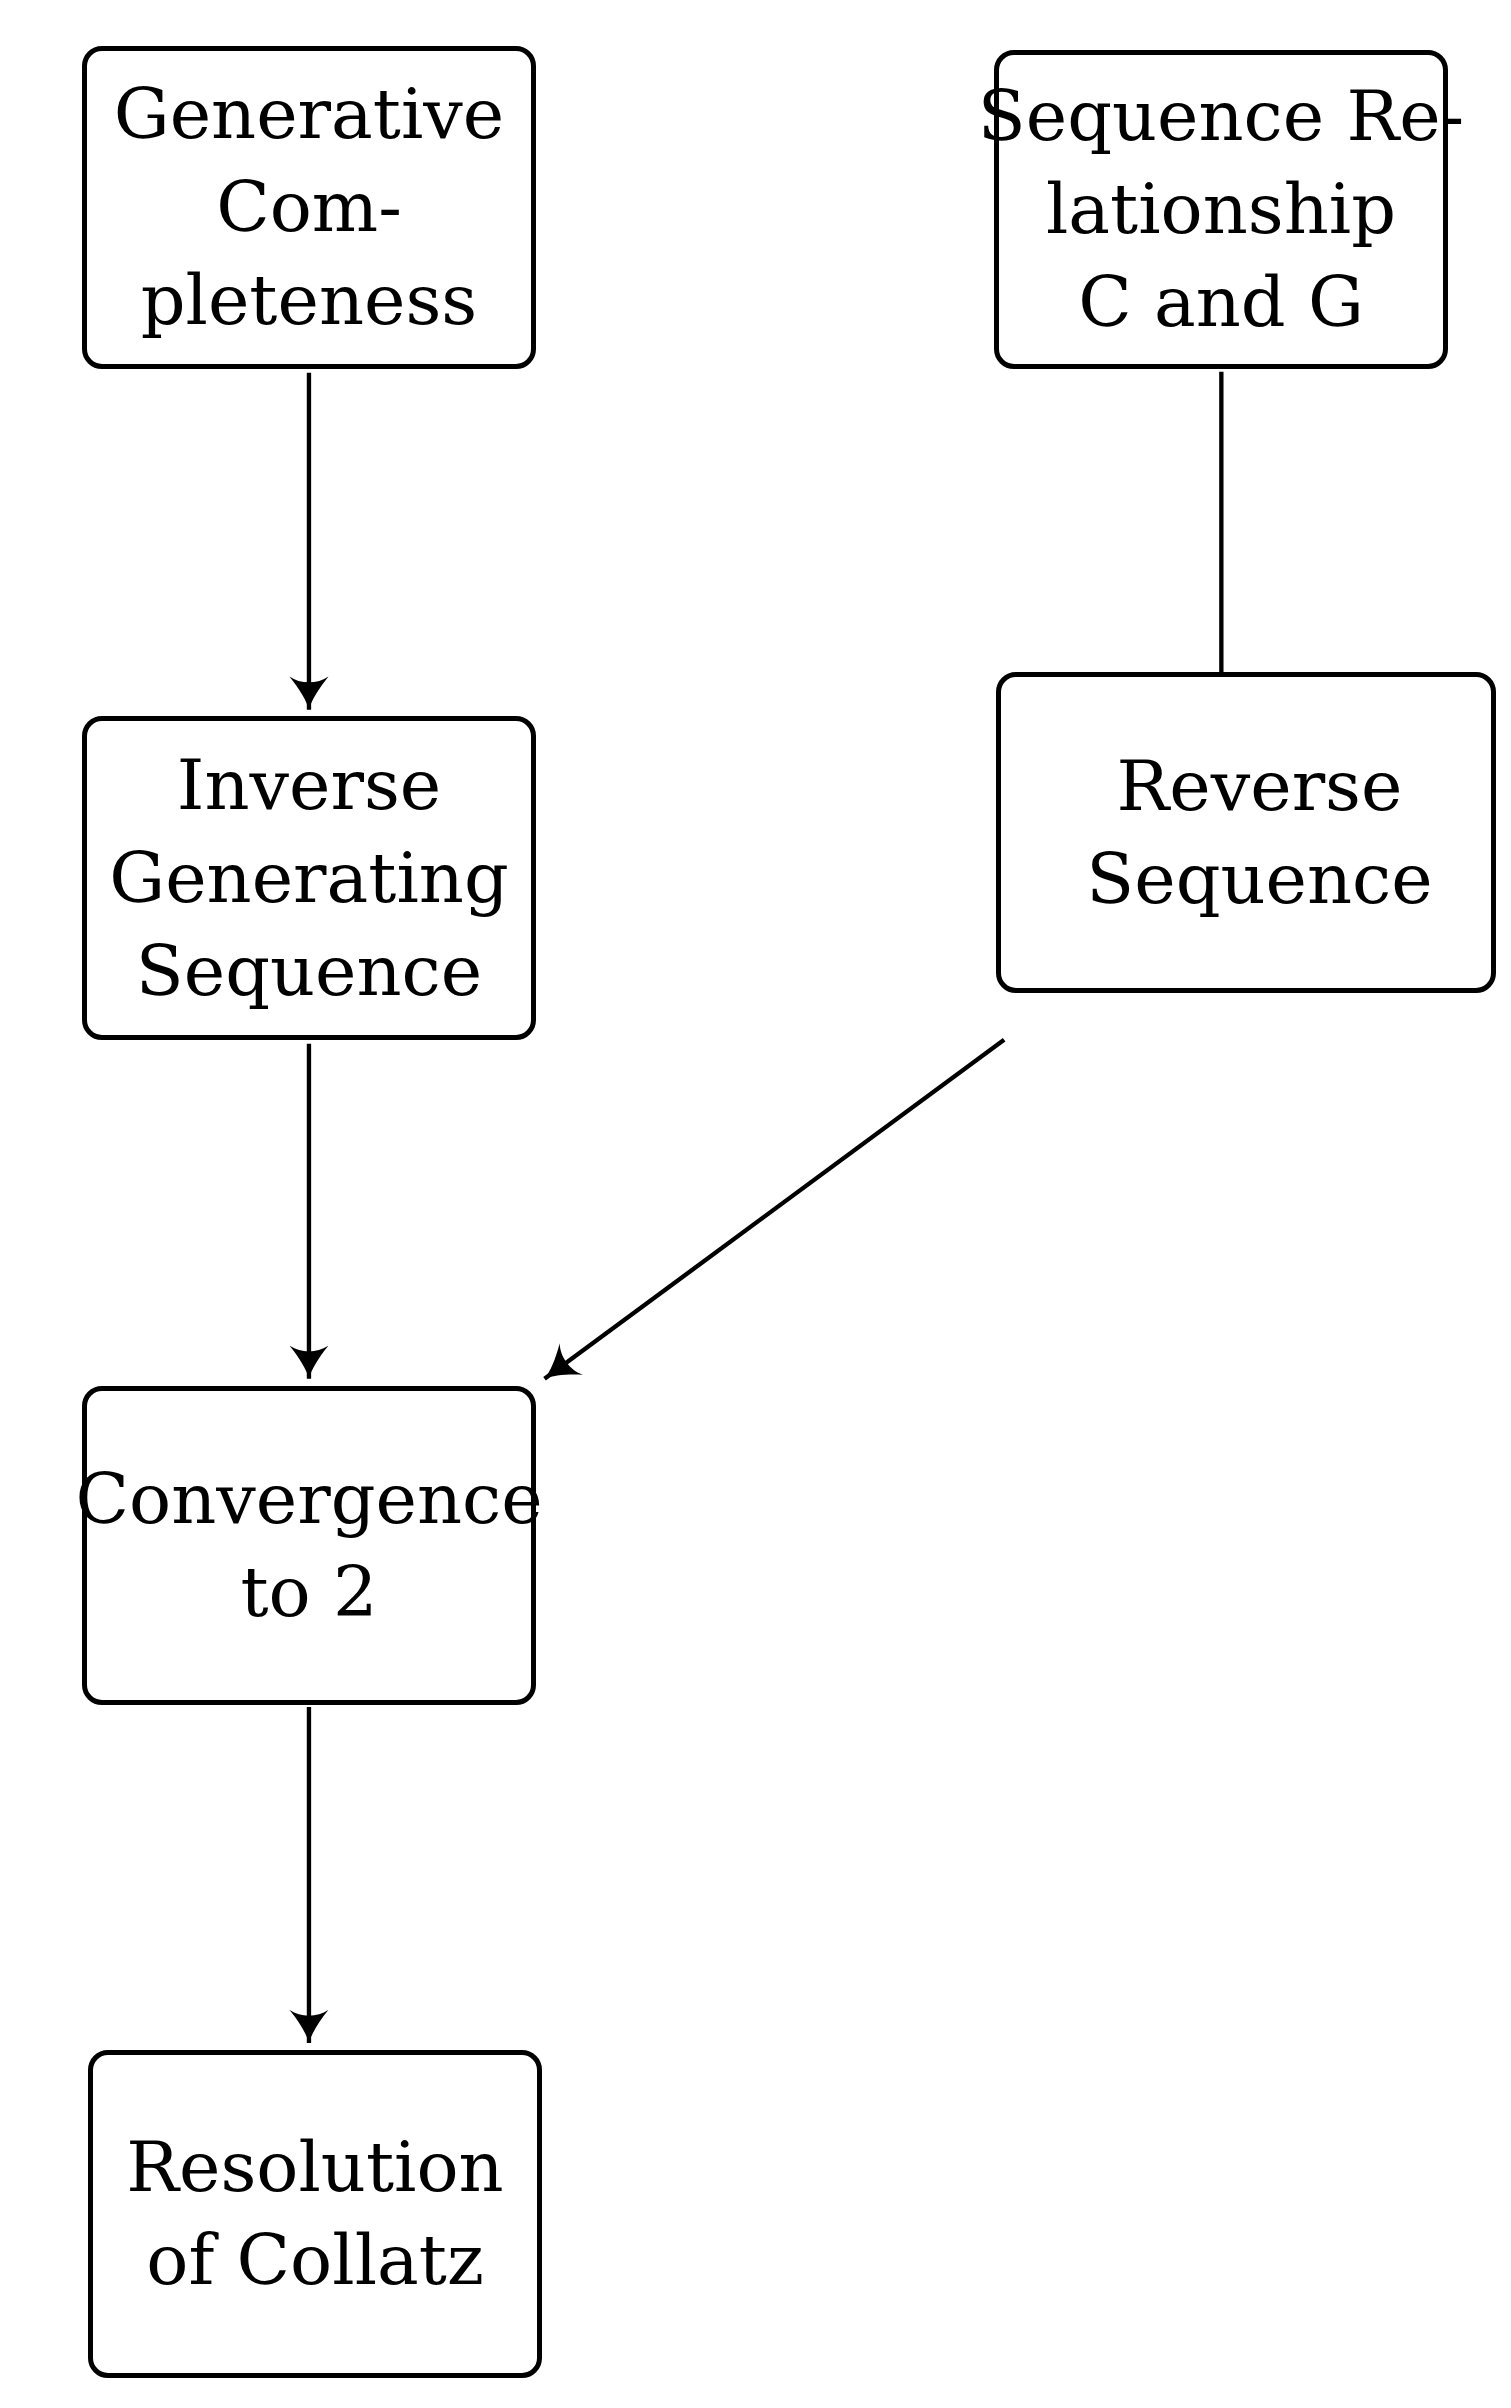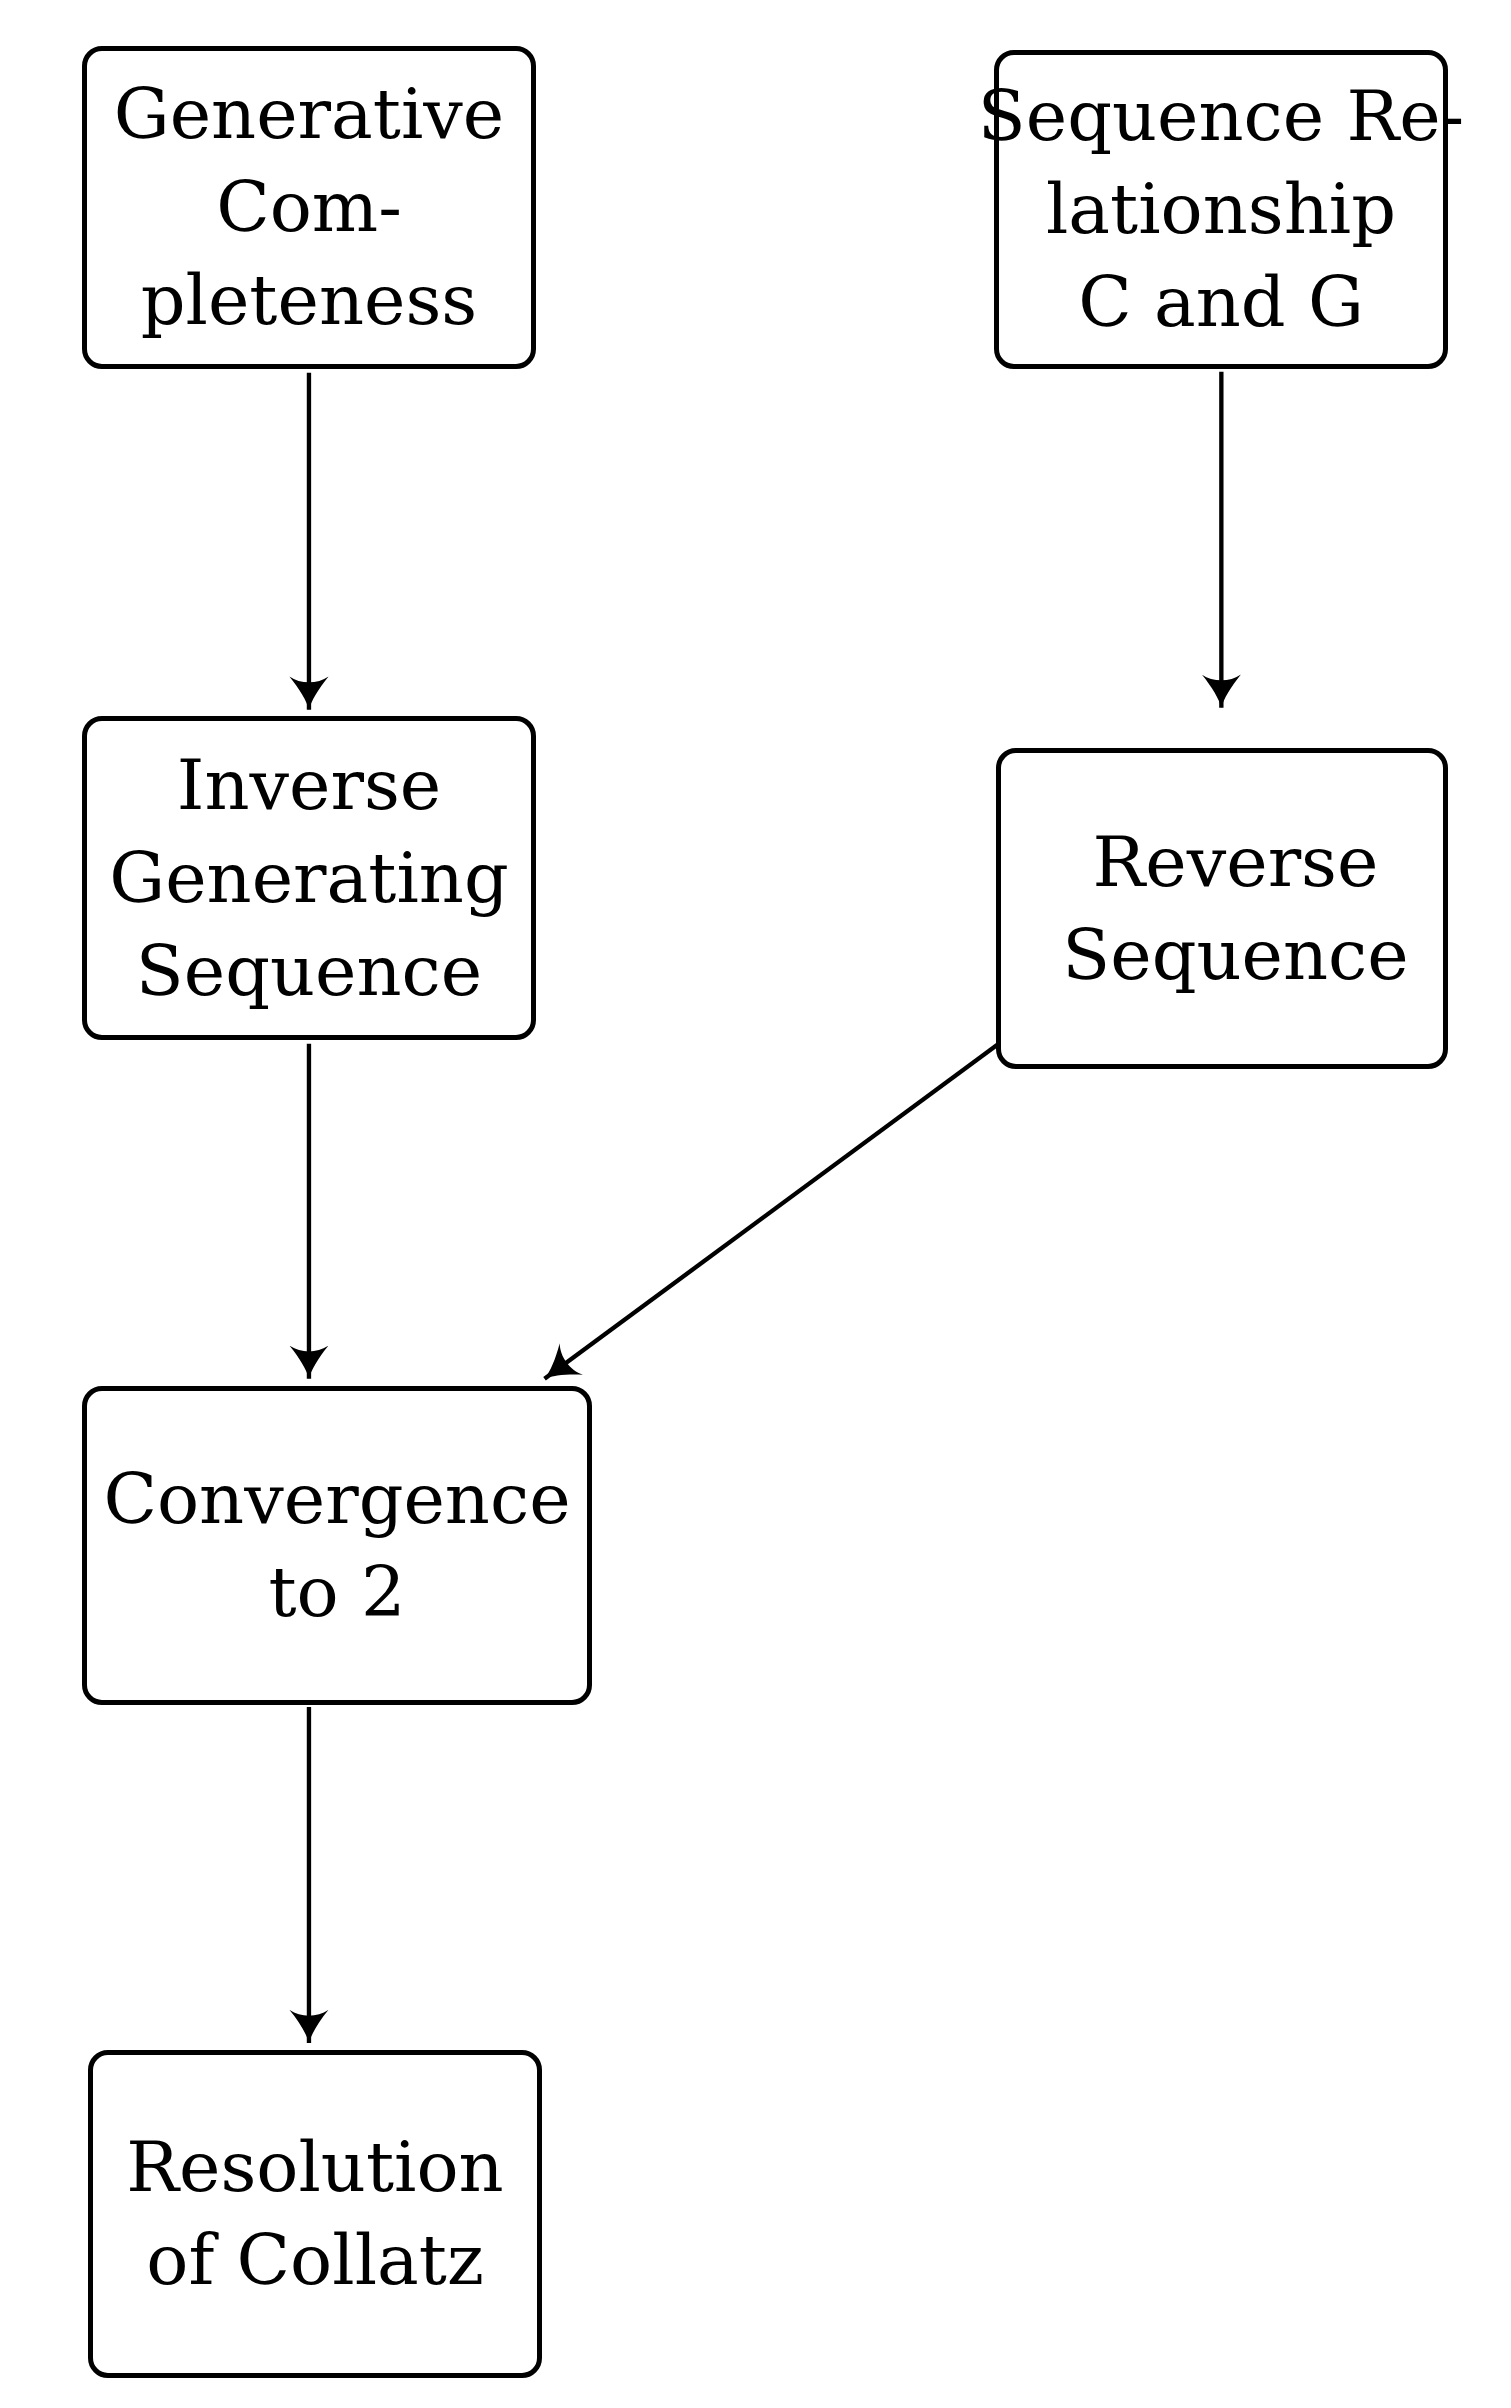--- a/index.html
+++ b/index.html
@@ -45,22 +45,22 @@
     line-height: 93px;
   }
   .node .line {
     display: block;
     white-space: nowrap;
   }
   
   #node-0 { left: 82px;   top: 46px;   width: 454px; height: 323px; }
   #node-1 { left: 994px; top: 50px;   width: 454px; height: 319px; }
   #node-2 { left: 82px;   top: 716px;  width: 454px; height: 324px; }
-  #node-3 { left: 996px; top: 748px;  width: 452px; height: 321px; padding-left: 27px; }
-  #node-4 { left: 82px;   top: 1386px; width: 510px; height: 319px; }
+  #node-3 { left: 996px; top: 672px;  width: 500px; height: 321px; padding-left: 27px; }
+  #node-4 { left: 82px;   top: 1386px; width: 454px; height: 319px; }
   #node-5 { left: 88px;   top: 2050px; width: 454px; height: 328px; align-items: center; }
 </style>
 </head>
 <body>
 
 <div class="canvas">
 
   <svg class="edges" viewBox="0 0 1565 2494" xmlns="http://www.w3.org/2000/svg">
     <defs>
       <marker id="arrowhead" viewBox="0 0 10 10" refX="8.5" refY="5" markerWidth="9" markerHeight="9" orient="auto" markerUnits="strokeWidth">

